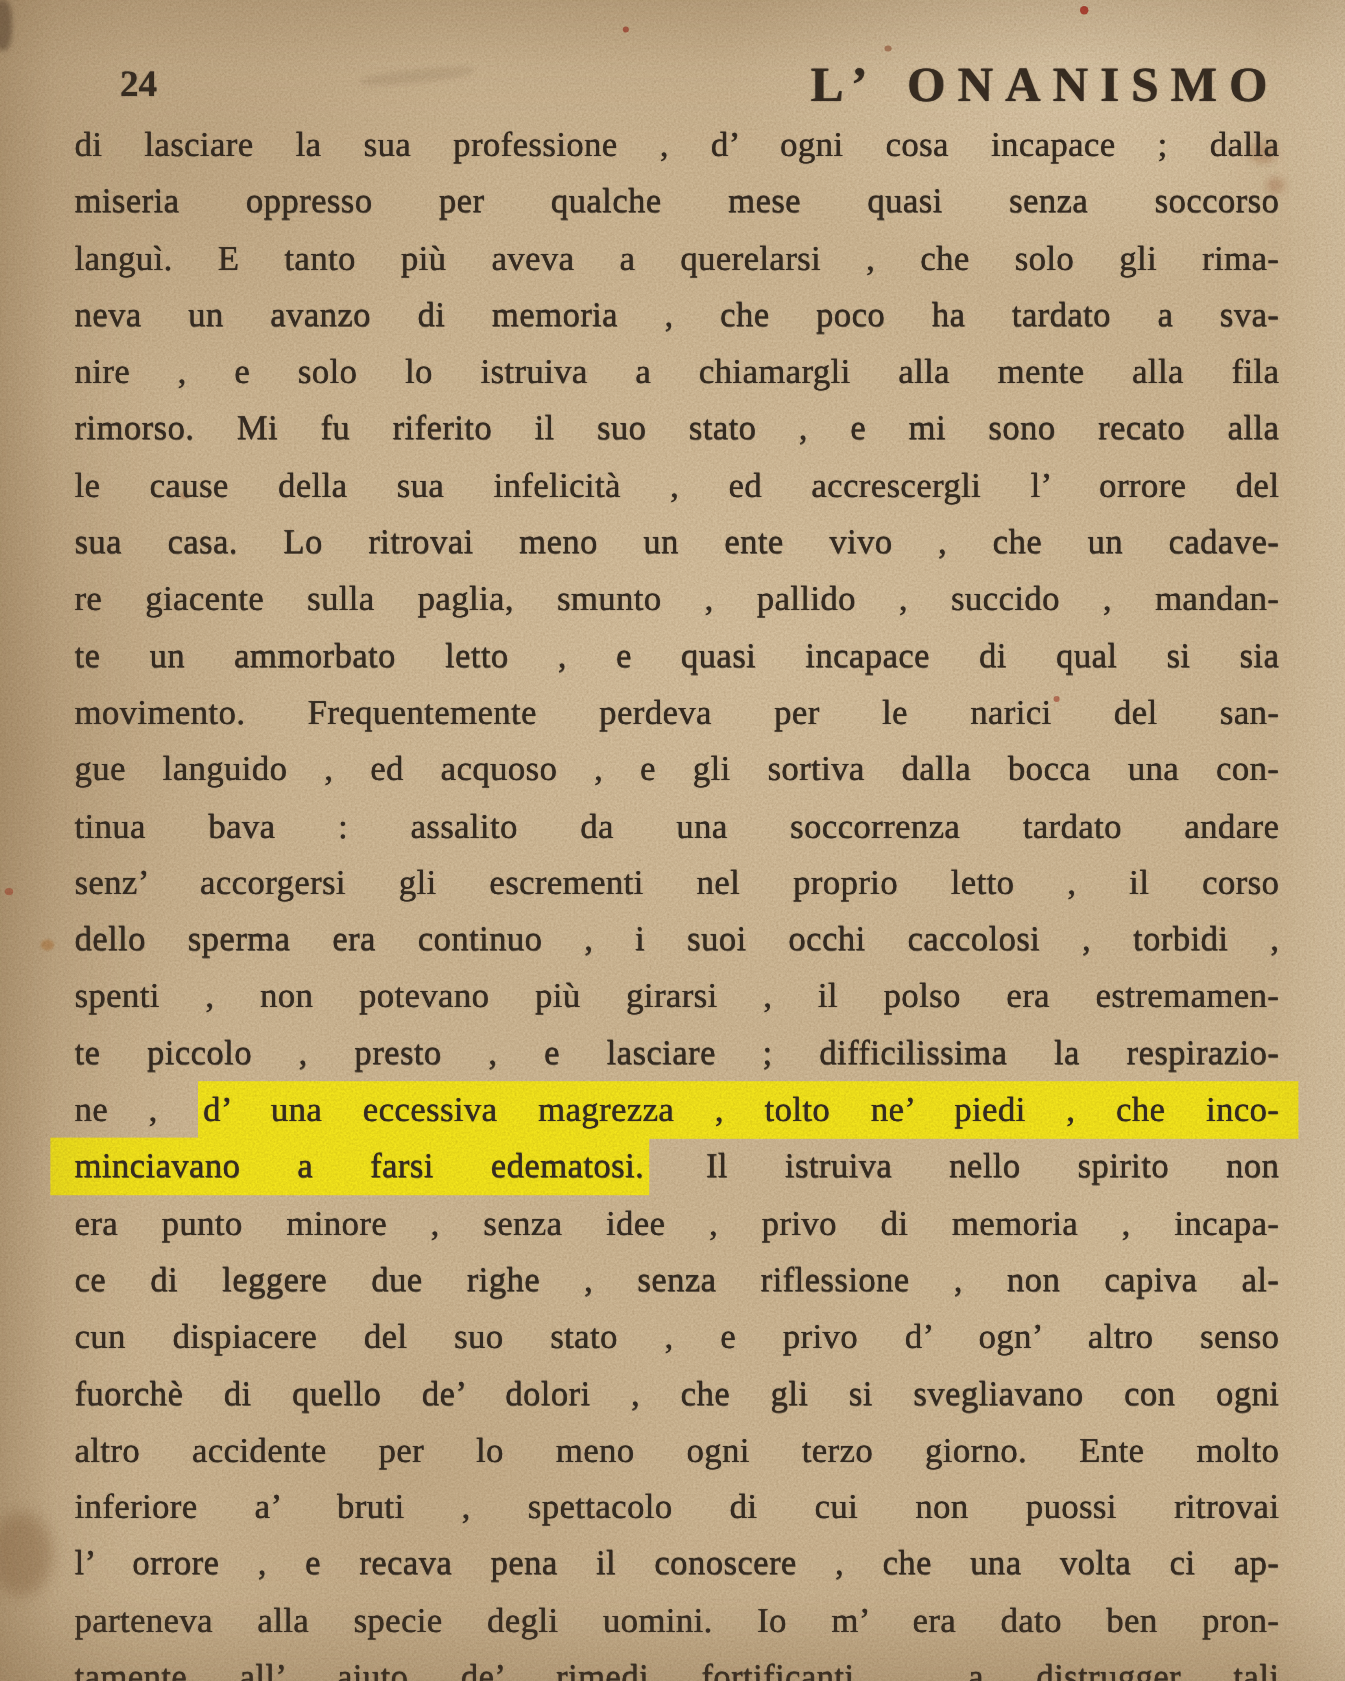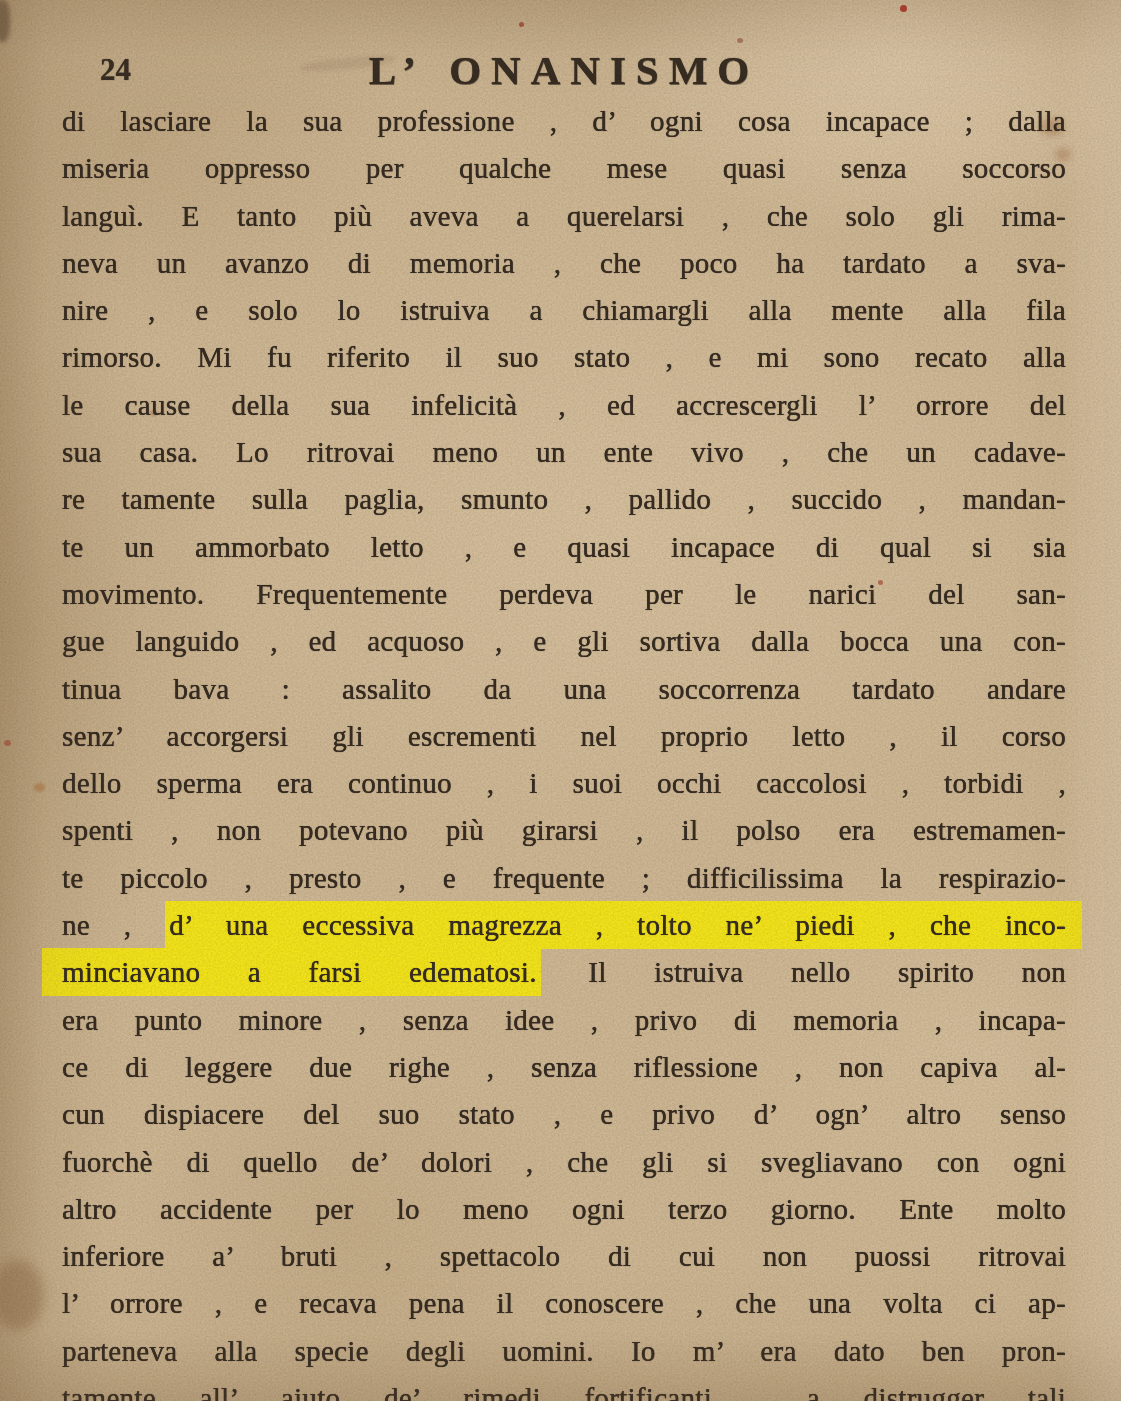--- a/index.html
+++ b/index.html
@@ -24,21 +24,21 @@
   .vignette { position:absolute; inset:0; box-shadow: inset 0 0 130px rgba(118,90,58,0.28); pointer-events:none; z-index:4; }
 
   .page-number {
     position: absolute; left: 100px; top: 52px;
     font-size: 31px; font-weight: bold; color: var(--color-ink, #362c22);
     text-shadow: 0 0 1px rgba(54,44,34,0.85);
     z-index: 2;
   }
   .running-title {
     position: absolute; left: 62px; top: 46px; width: 1004px;
-    text-align: center;
+    text-align: right;
     font-size: 41px; font-weight: bold;
     letter-spacing: 10px; word-spacing: 6px;
     color: var(--color-ink, #362c22);
     text-shadow: 0 0 1px rgba(54,44,34,0.9), 0.5px 0.5px 0 rgba(54,44,34,0.6);
     z-index: 2;
   }
 
   .text-block {
     position: absolute; left: 62px; top: 98px; width: 1004px;
     font-size: 29px; color: var(--color-ink, #362c22);
@@ -108,29 +108,29 @@
 
   <div class="text-block">
     <div class="line">di lasciare la sua professione , d’ ogni cosa incapace ; dalla</div>
     <div class="line">miseria oppresso per qualche mese quasi senza soccorso</div>
     <div class="line">languì. E tanto più aveva a querelarsi , che solo gli rima-</div>
     <div class="line">neva un avanzo di memoria , che poco ha tardato a sva-</div>
     <div class="line">nire , e solo lo istruiva a chiamargli alla mente alla fila</div>
     <div class="line">rimorso. Mi fu riferito il suo stato , e mi sono recato alla</div>
     <div class="line">le cause della sua infelicità , ed accrescergli l’ orrore del</div>
     <div class="line">sua casa. Lo ritrovai meno un ente vivo , che un cadave-</div>
-    <div class="line">re tamente sulla paglia, smunto , pallido , succido , mandan-</div>
+    <div class="line">re giacente sulla paglia, smunto , pallido , succido , mandan-</div>
     <div class="line">te un ammorbato letto , e quasi incapace di qual si sia</div>
     <div class="line">movimento. Frequentemente perdeva per le narici del san-</div>
     <div class="line">gue languido , ed acquoso , e gli sortiva dalla bocca una con-</div>
     <div class="line">tinua bava : assalito da una soccorrenza tardato andare</div>
     <div class="line">senz’ accorgersi gli escrementi nel proprio letto , il corso</div>
     <div class="line">dello sperma era continuo , i suoi occhi caccolosi , torbidi ,</div>
     <div class="line">spenti , non potevano più girarsi , il polso era estremamen-</div>
-    <div class="line">te piccolo , presto , e frequente ; difficilissima la respirazio-</div>
+    <div class="line">te piccolo , presto , e lasciare ; difficilissima la respirazio-</div>
     <div class="line"><span>ne ,</span> <span class="hl hl-a">d’ una eccessiva magrezza , tolto ne’ piedi , che inco-</span></div>
     <div class="line"><span class="hl hl-b">minciavano a farsi edematosi.</span> <span>Il istruiva nello spirito non</span></div>
     <div class="line">era punto minore , senza idee , privo di memoria , incapa-</div>
     <div class="line">ce di leggere due righe , senza riflessione , non capiva al-</div>
     <div class="line">cun dispiacere del suo stato , e privo d’ ogn’ altro senso</div>
     <div class="line">fuorchè di quello de’ dolori , che gli si svegliavano con ogni</div>
     <div class="line">altro accidente per lo meno ogni terzo giorno. Ente molto</div>
     <div class="line">inferiore a’ bruti , spettacolo di cui non puossi ritrovai</div>
     <div class="line">l’ orrore , e recava pena il conoscere , che una volta ci ap-</div>
     <div class="line">parteneva alla specie degli uomini. Io m’ era dato ben pron-</div>

